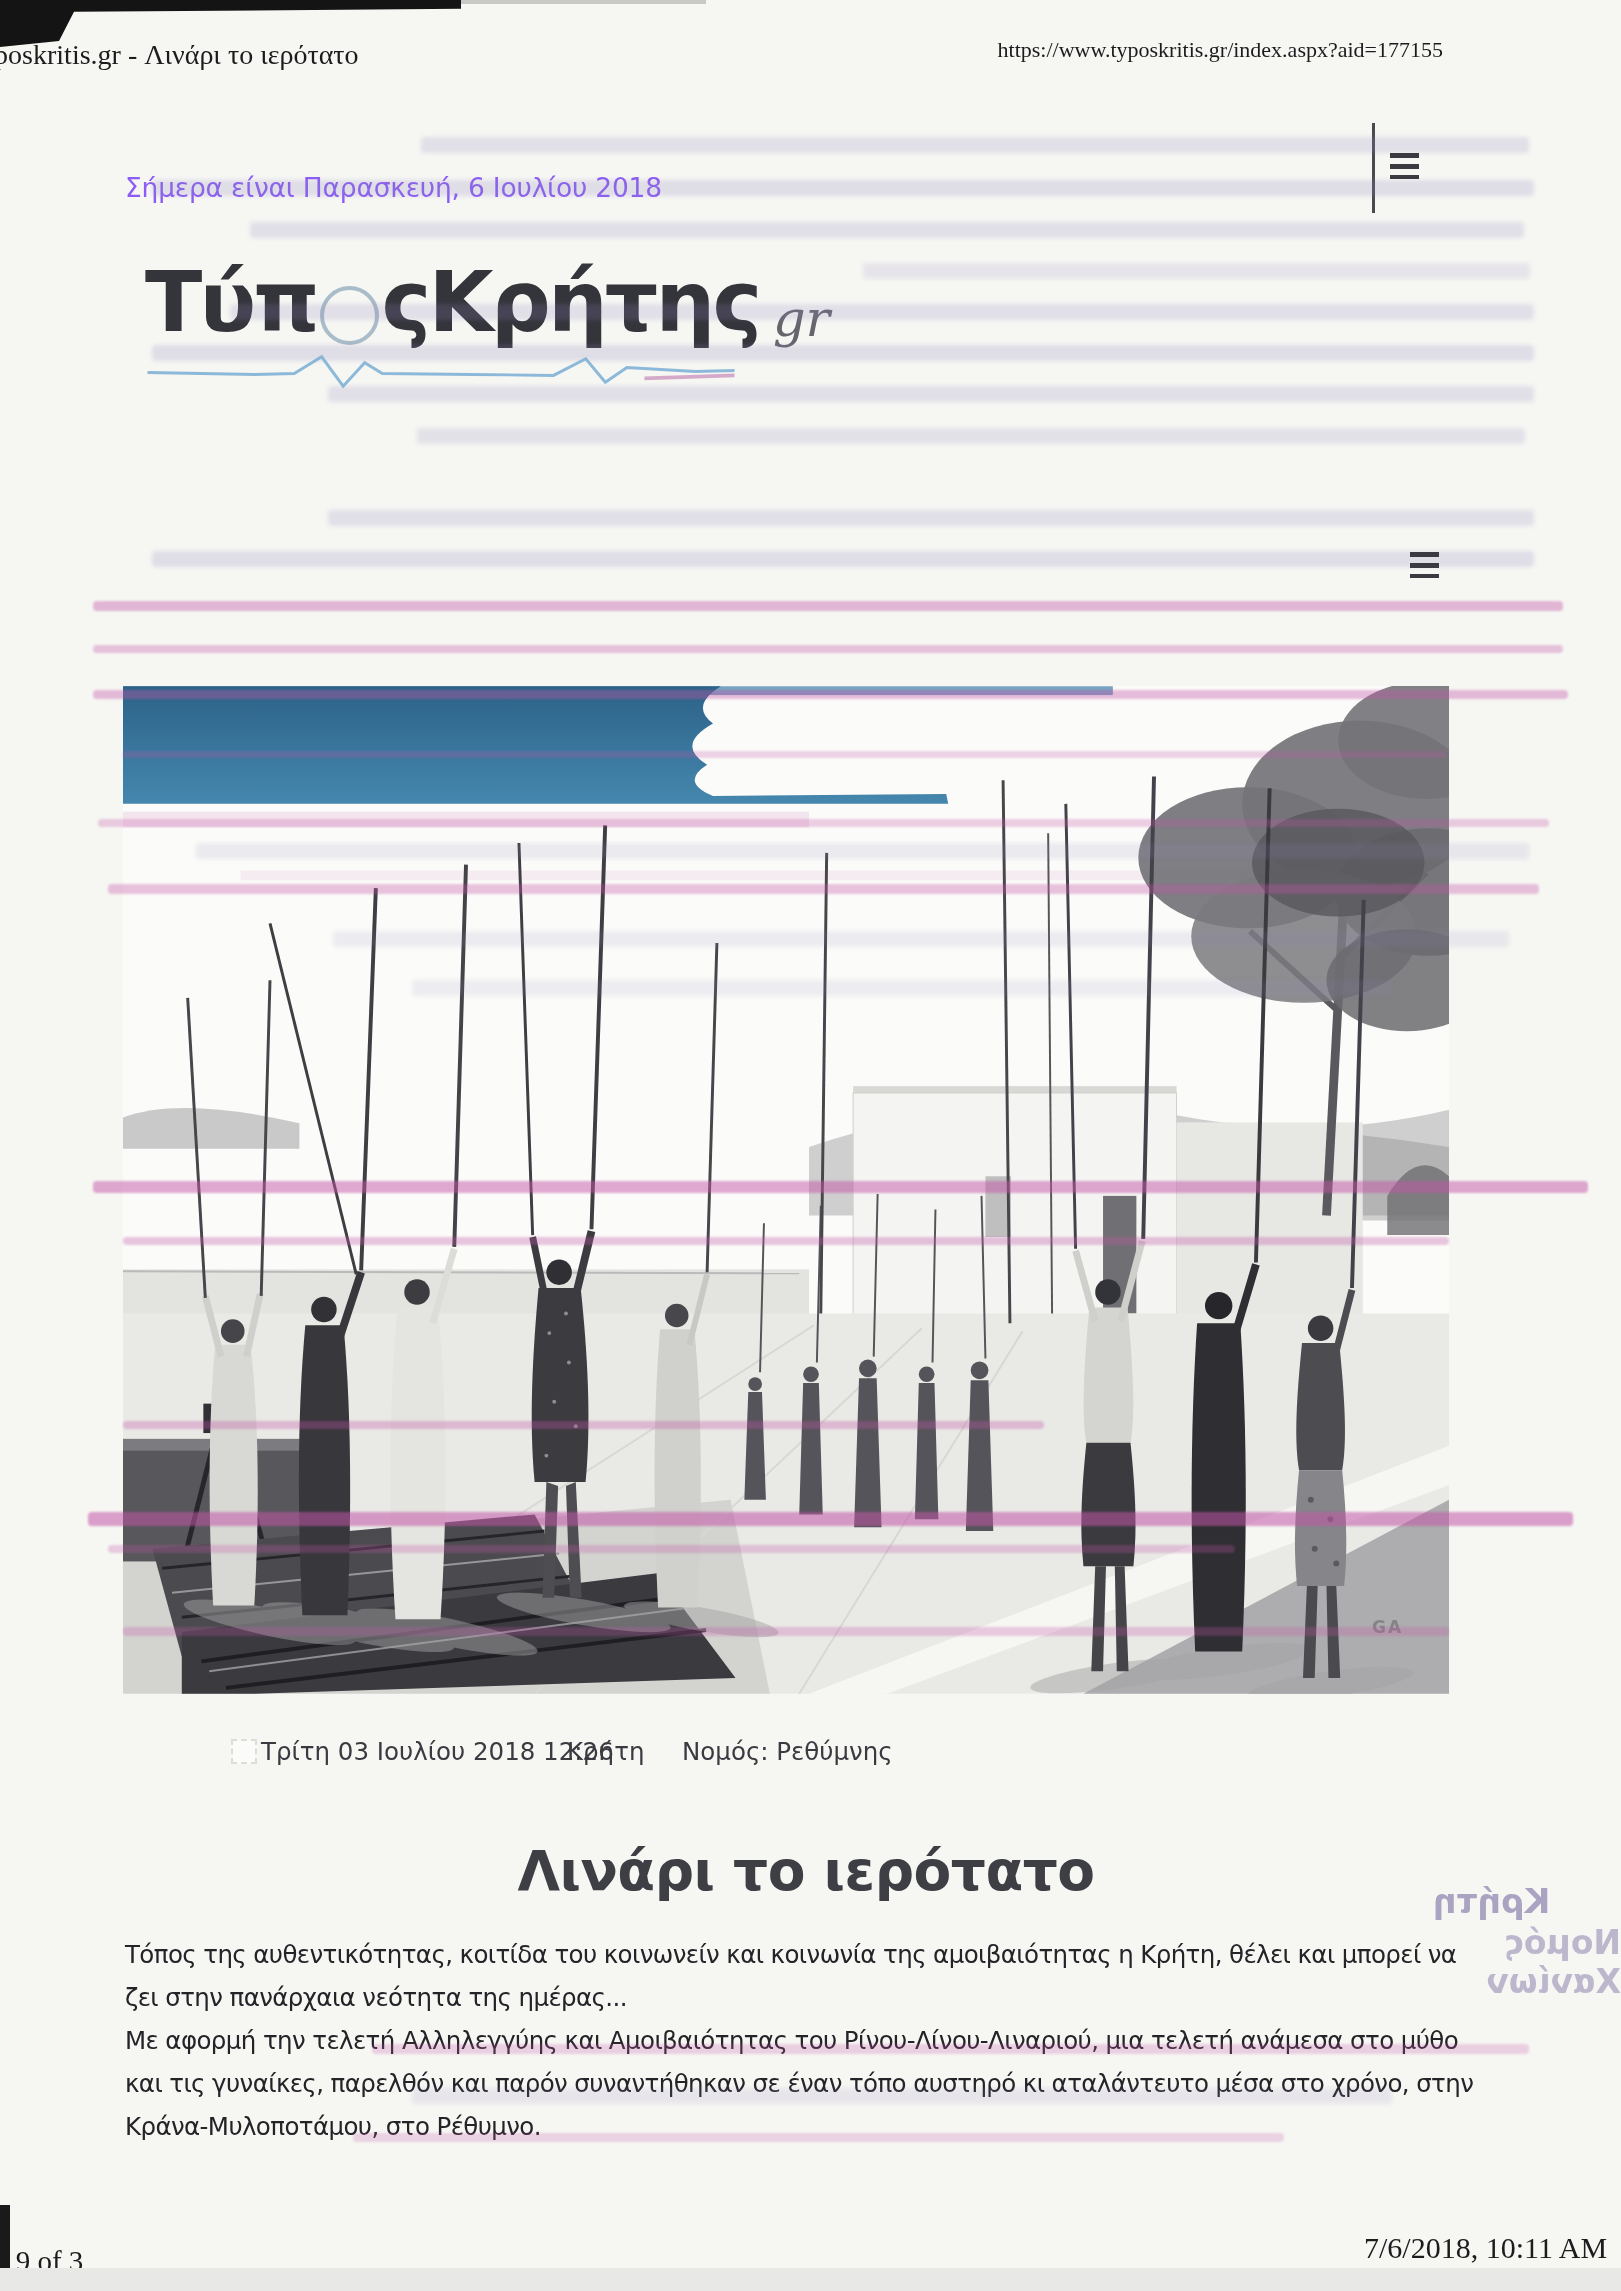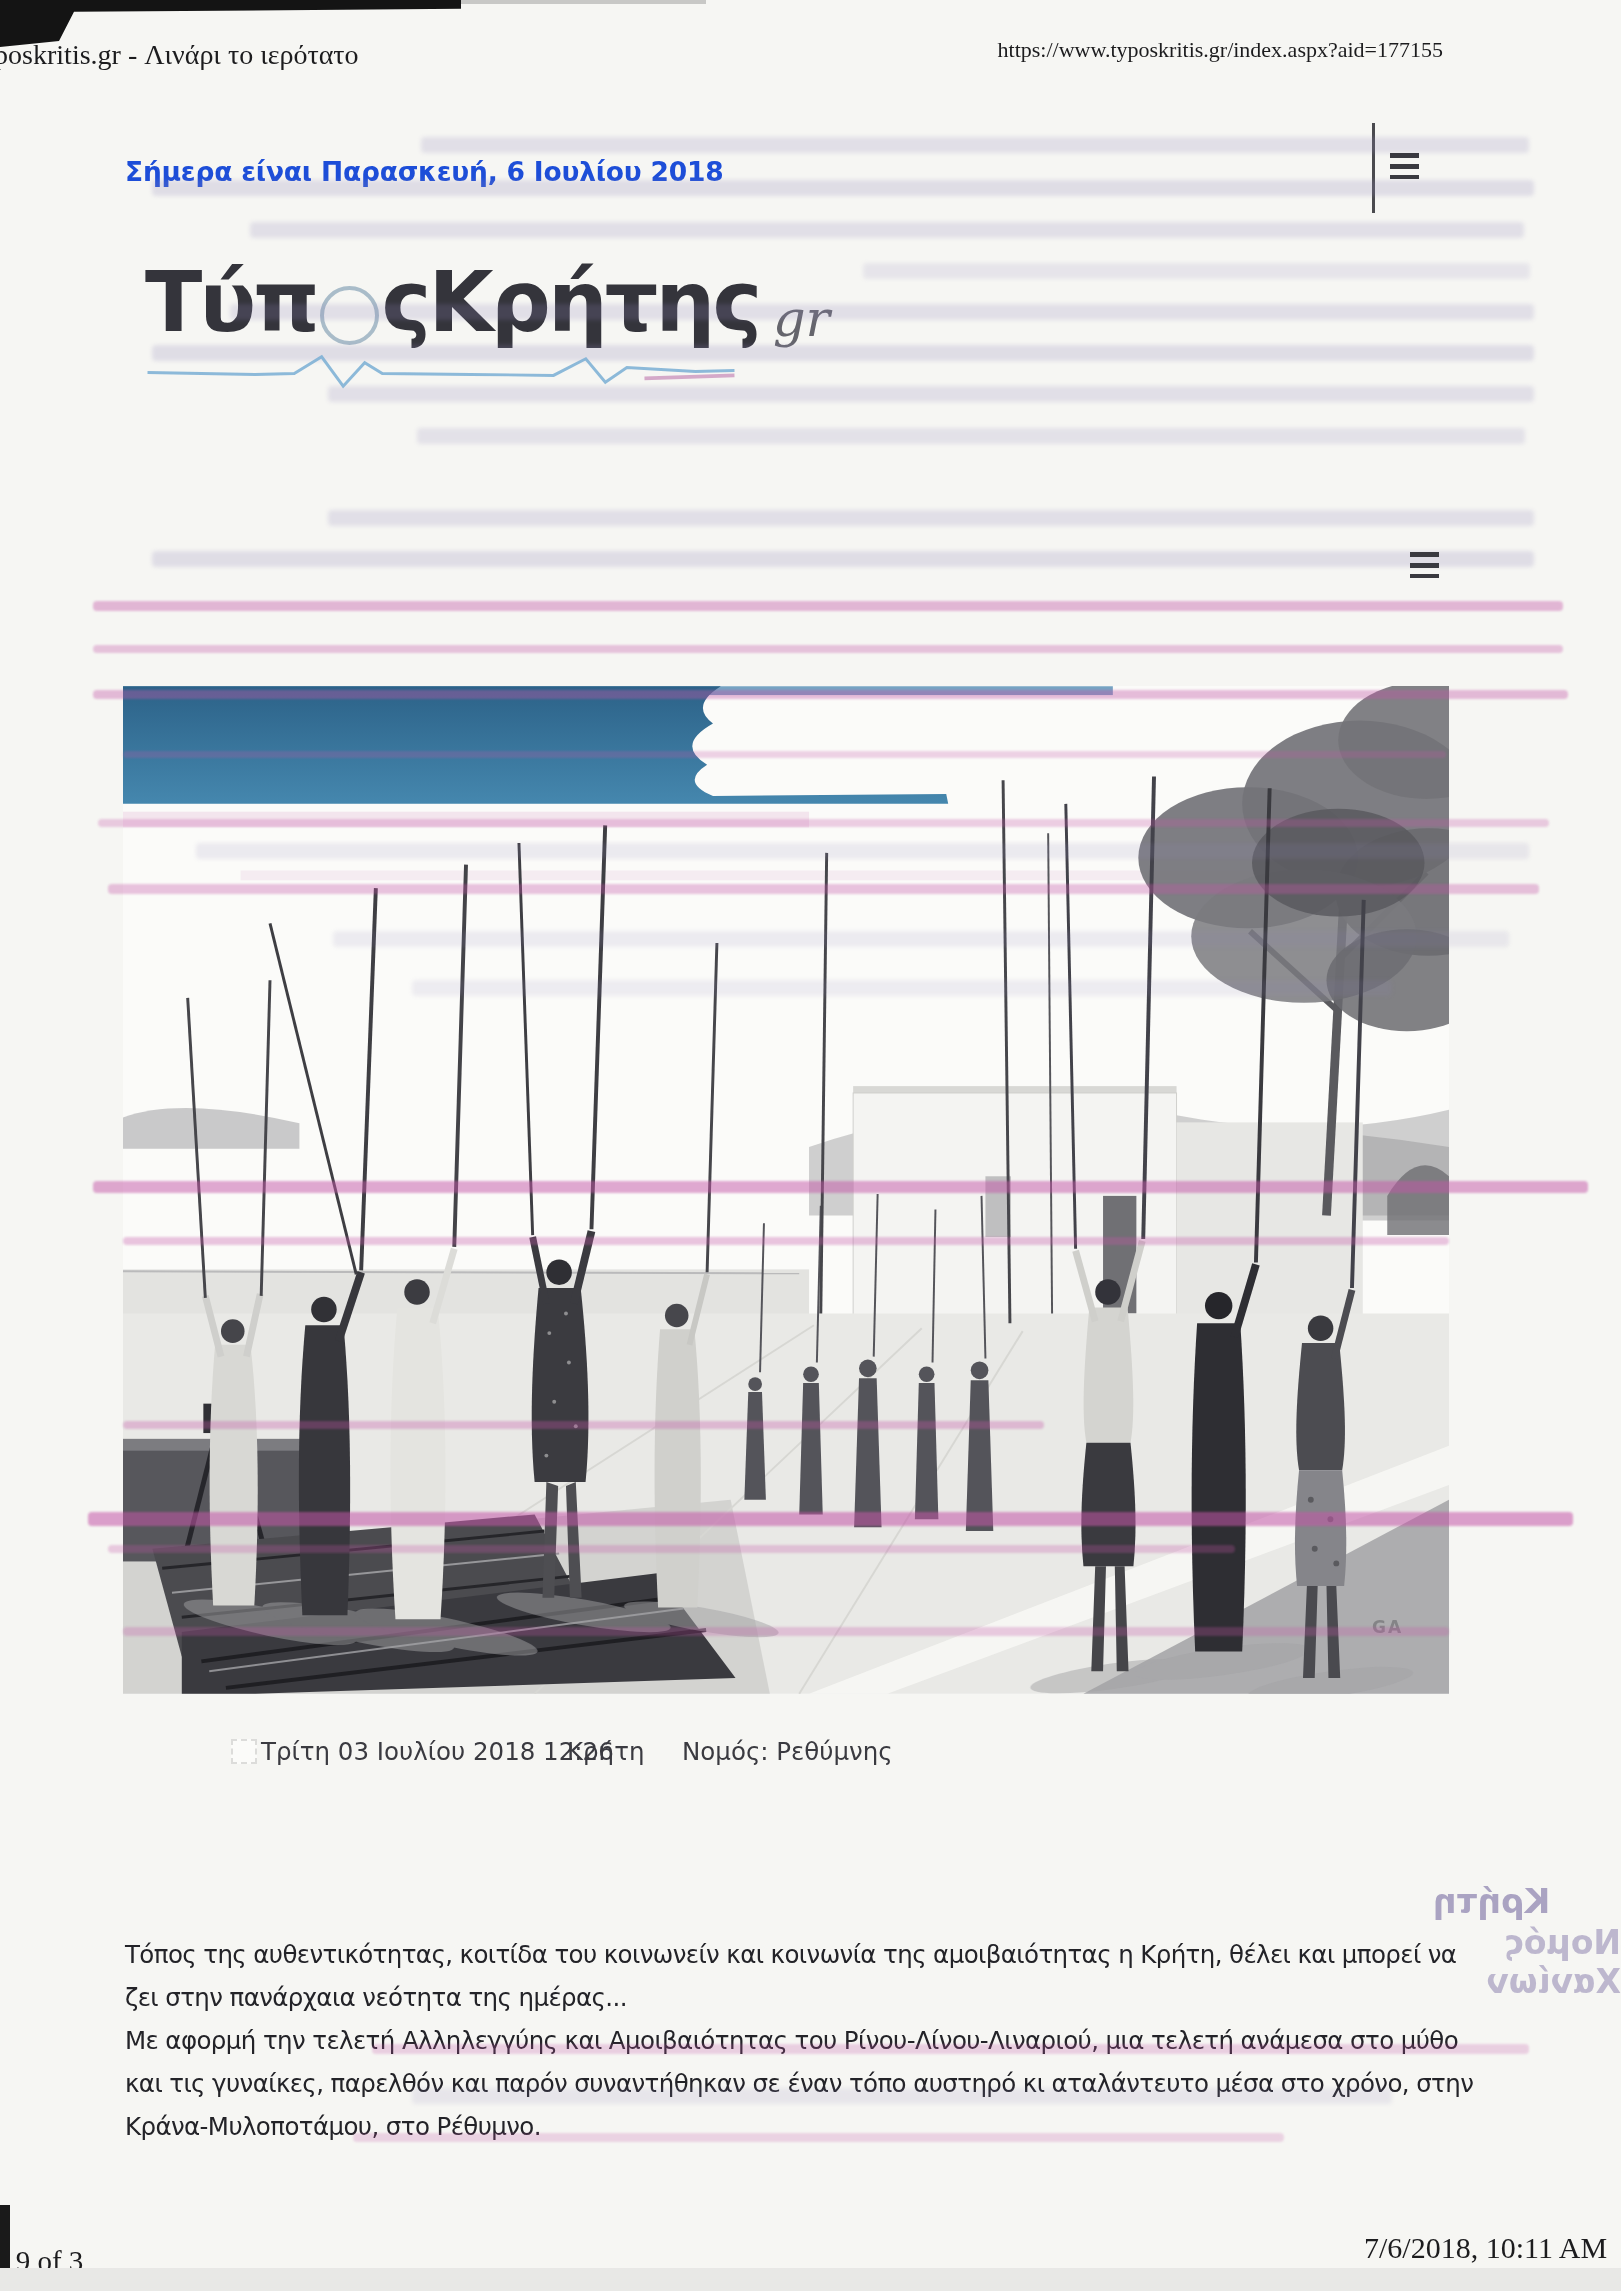--- a/index.html
+++ b/index.html
@@ -8,21 +8,21 @@
   .abs{position:absolute;}
   .serif{font-family:"Liberation Serif","DejaVu Serif",serif;color:#1c1c1e;}
 
   
   .print-header-left{left:-5.9px;top:39px;font-size:28px;}
   .print-header-right{right:178px;top:37px;font-size:22px;}
   .print-footer-left{left:15.7px;top:2245px;font-size:29px;}
   .print-footer-right{left:1364px;top:2231px;font-size:30px;}
 
   
-  .today-line{left:125px;top:156px;font-size:26.5px;font-weight:700;color:#1d4ed8;letter-spacing:-0.2px;}
+  .today-line{left:125px;top:172px;font-size:26.5px;font-weight:400;color:#8b5cf6;letter-spacing:-0.2px;}
   .logo{left:145px;top:260px;font-size:84px;font-weight:700;color:#34343b;letter-spacing:-2.9px;
         display:flex;align-items:flex-start;line-height:1;z-index:2;}
   .logo-o{display:inline-block;width:51px;height:51px;border:4.9px solid #a9bcc9;border-radius:50%;
           margin:25.5px 2.9px 0 2.9px;}
   .logo-gr{font-family:"DejaVu Serif","Liberation Serif",serif;font-style:italic;font-weight:400;
            font-size:51px;color:#65656c;letter-spacing:0;margin-left:13.7px;margin-top:33px;}
   .ekg{left:147px;top:349px;z-index:3;}
 
   .burger{width:29px;z-index:4;cursor:pointer;}
   .burger span{display:block;height:4.9px;background:#3a3a40;margin-bottom:5.9px;}
@@ -273,20 +273,21 @@
 
   <span class="abs ga-mark">GA</span>
 
   <div class="abs meta-row">
     <span class="abs meta-ico"></span>
     <span class="abs meta-pub">Τρίτη 03 Ιουλίου 2018 12:26</span>
     <span class="abs meta-reg">Κρήτη</span>
     <span class="abs meta-pref">Νομός: Ρεθύμνης</span>
   </div>
 
+  <div class="abs article-title">Λινάρι το ιερότατο</div>
   <div class="abs article-body">
     <p>Τόπος της αυθεντικότητας, κοιτίδα του κοινωνείν και κοινωνία της αμοιβαιότητας η Κρήτη, θέλει και μπορεί να ζει στην πανάρχαια νεότητα της ημέρας...</p>
     <p>Με αφορμή την τελετή Αλληλεγγύης και Αμοιβαιότητας του Ρίνου-Λίνου-Λιναριού, μια τελετή ανάμεσα στο μύθο και τις γυναίκες, παρελθόν και παρόν συναντήθηκαν σε έναν τόπο αυστηρό κι αταλάντευτο μέσα στο χρόνο, στην Κράνα-Μυλοποτάμου, στο Ρέθυμνο.</p>
   </div>
 
   <span class="abs ghost-label ghost-label-1">Κρήτη</span>
   <span class="abs ghost-label ghost-label-2">Νομός Χανίων</span>
 
   <div class="abs serif print-footer-left">9 of 3</div>
   <div class="abs serif print-footer-right">7/6/2018, 10:11 AM</div>

